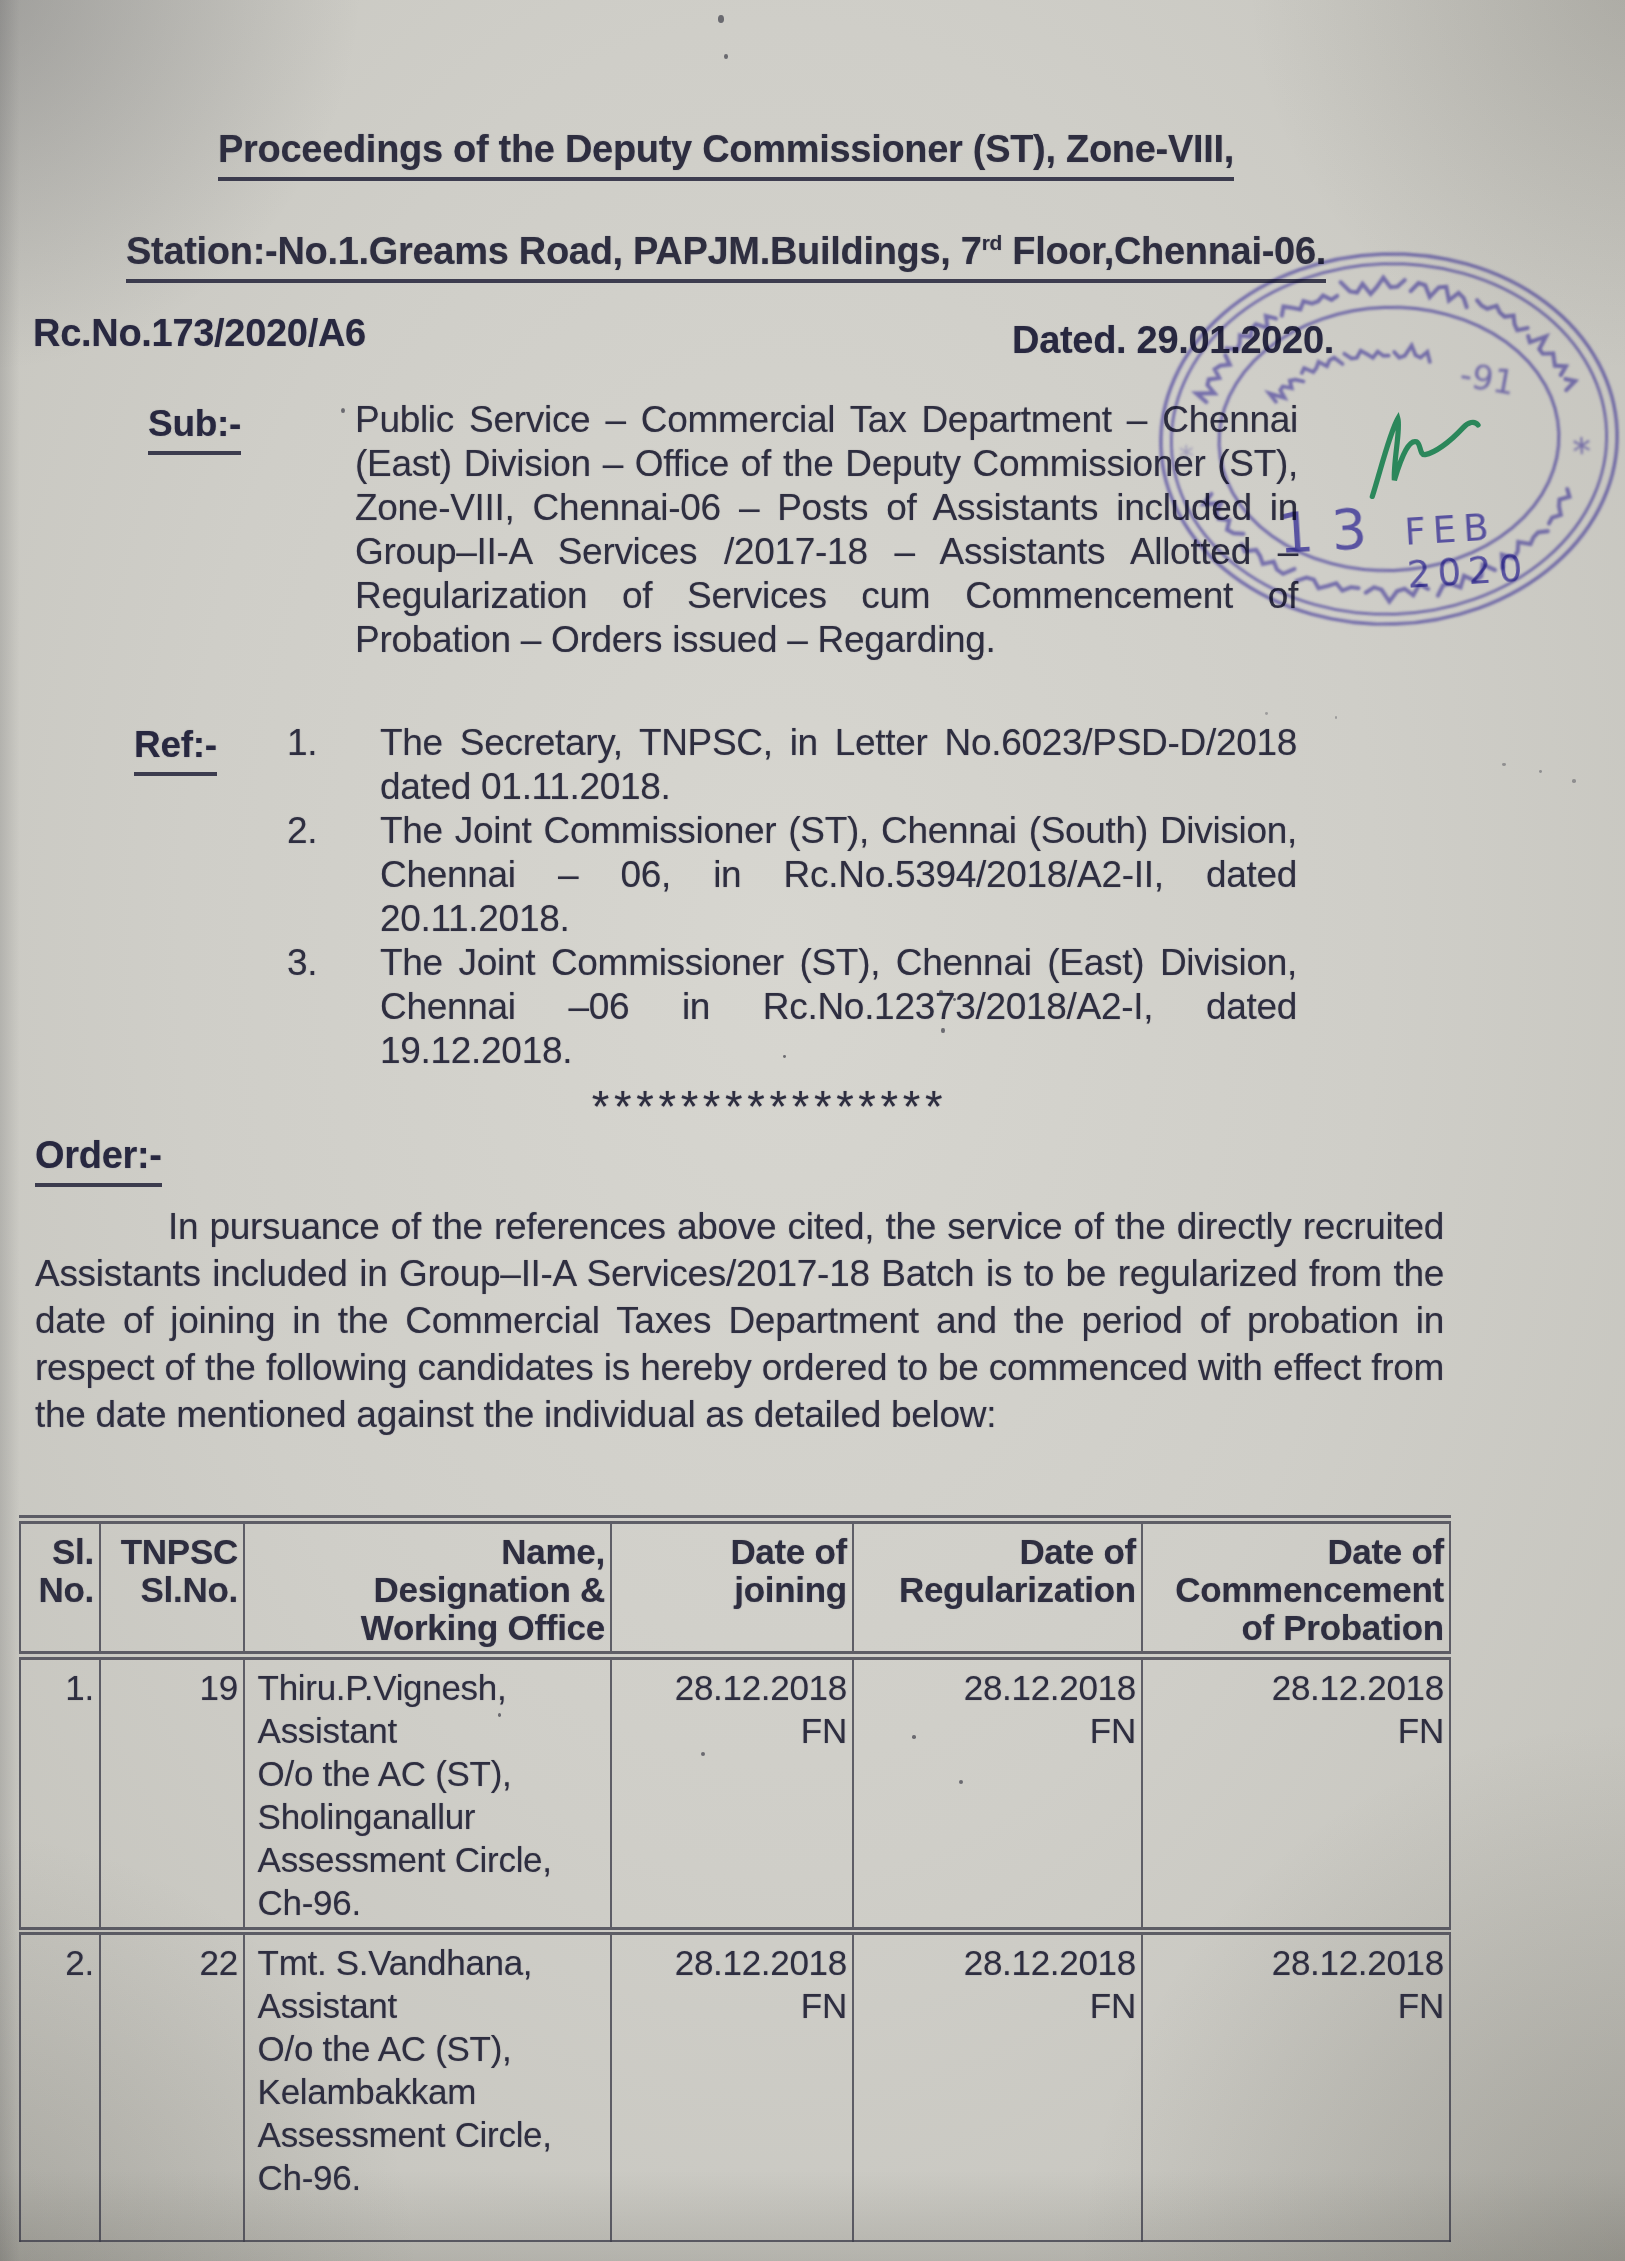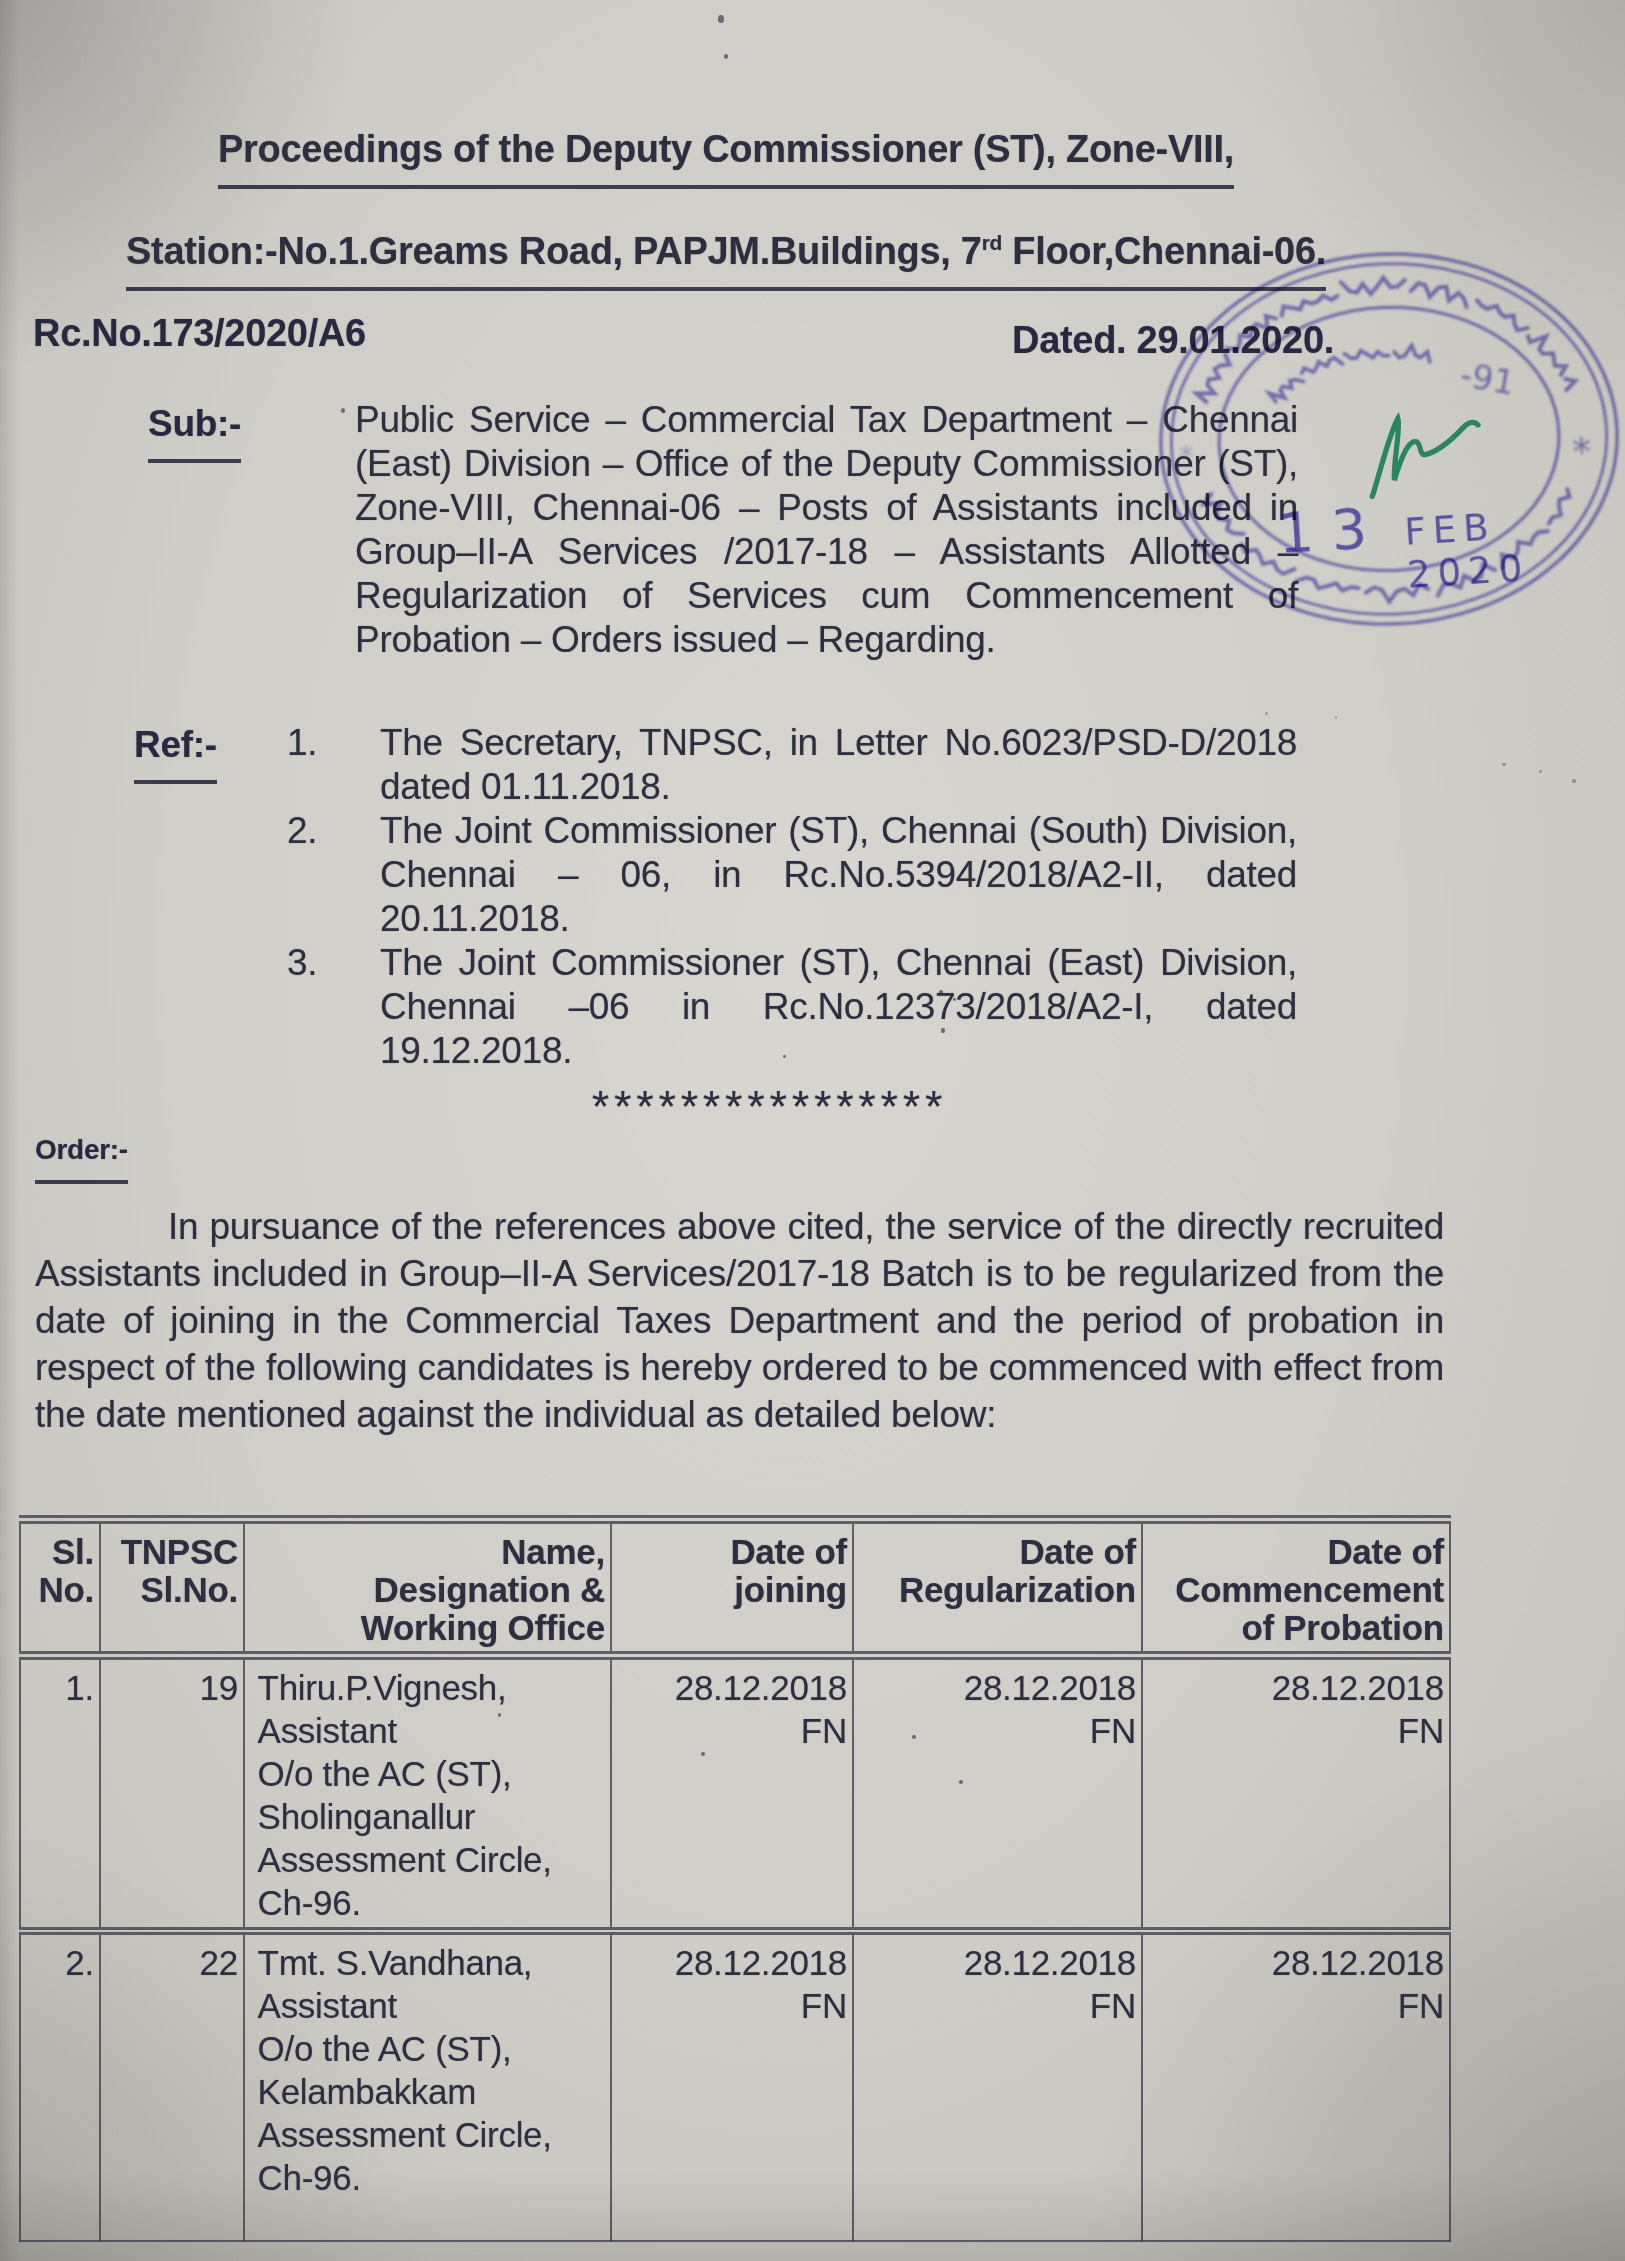--- a/index.html
+++ b/index.html
@@ -16,40 +16,40 @@
       radial-gradient(circle at 101% 101%, rgba(70,68,60,.28) 0%, rgba(70,68,60,0) 20%),
       radial-gradient(circle at -2% 101%, rgba(70,68,62,.24) 0%, rgba(70,68,62,0) 16%),
       radial-gradient(circle at 101% -1%, rgba(70,68,62,.20) 0%, rgba(70,68,62,0) 14%),
       linear-gradient(to right, rgba(55,55,60,.16) 0%, rgba(55,55,60,0) 1.2%),
       linear-gradient(to top, rgba(80,78,70,.18) 0%, rgba(80,78,70,0) 4%),
       radial-gradient(ellipse at 48% 42%, #d7d6d0 0%, #cfcec8 50%, #c2c1ba 100%);
   }
   .abs{position:absolute;}
   .ink{color:#2e2e40;text-shadow:0 0 1.2px rgba(46,46,64,.40);letter-spacing:-0.3px;}
   .b{font-weight:bold;color:#282840;}
-  .u{border-bottom:4.1px solid rgba(40,40,62,.88);padding-bottom:15px;}
+  .u{border-bottom:4.1px solid rgba(40,40,62,.88);padding-bottom:7px;}
   .center-line{left:33px;width:1386px;text-align:center;}
   .t-line{font-size:38px;font-weight:bold;}
   sup{font-size:0.55em;vertical-align:super;}
 
   .rc{top:312px;left:33px;font-size:38px;}
   .dated{top:319px;left:1012px;font-size:38px;}
 
   .sub-label{top:403px;left:148px;font-size:37px;text-align:center;}
   .sub-text{top:398px;left:355px;width:943px;font-size:37px;line-height:44px;text-align:justify;}
 
   .ref-label{top:724px;left:134px;font-size:37px;}
   .ref-list{top:721px;left:287px;width:1025px;font-size:37px;line-height:44px;}
   .ref-item{position:relative;}
   .ref-no{position:absolute;left:0;top:0;}
   .ref-text{margin-left:93px;width:917px;text-align:justify;}
 
   .stars{top:1081px;left:33px;width:1386px;text-align:center;text-indent:87px;font-size:45px;letter-spacing:4.7px;}
 
-  .order-label{top:1134px;left:35px;font-size:28px;}
+  .order-label{top:1134px;left:35px;font-size:38px;}
   .order-par{top:1203px;left:35px;width:1409px;font-size:37px;line-height:47px;text-align:justify;text-indent:133px;}
 
   .doc-table{position:absolute;left:18.6px;top:1515px;width:1430px;border-collapse:collapse;table-layout:fixed;
     font-size:35px;line-height:43px;color:#2e2e40;}
   .doc-table th,.doc-table td{border:2.3px solid rgba(62,62,74,.78);vertical-align:top;
     padding:5.8px 4.7px 3.5px 4.7px;white-space:pre-line;text-align:right;
     text-shadow:0 0 1.2px rgba(46,46,64,.40);letter-spacing:-0.3px;}
   .doc-table th{border-top:9.3px double rgba(62,62,74,.78);border-bottom:9.3px double rgba(62,62,74,.78);
     font-weight:bold;line-height:38px;padding-top:9.3px;}
   .doc-table tbody tr.row-1 td{border-bottom:8.7px double rgba(62,62,74,.78);}

